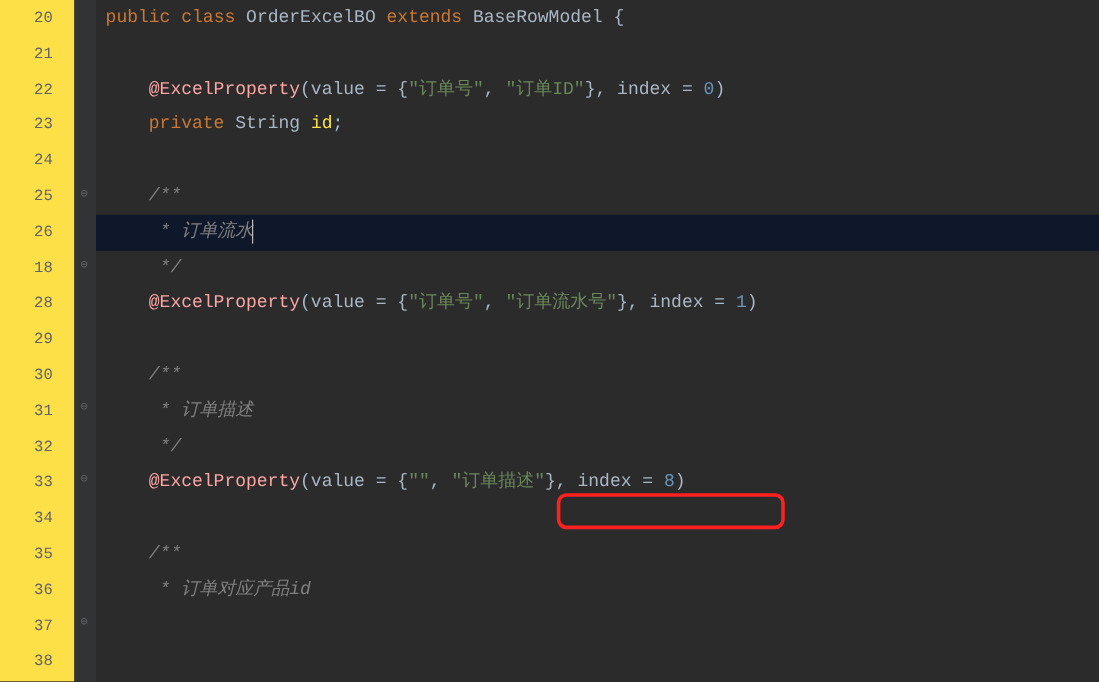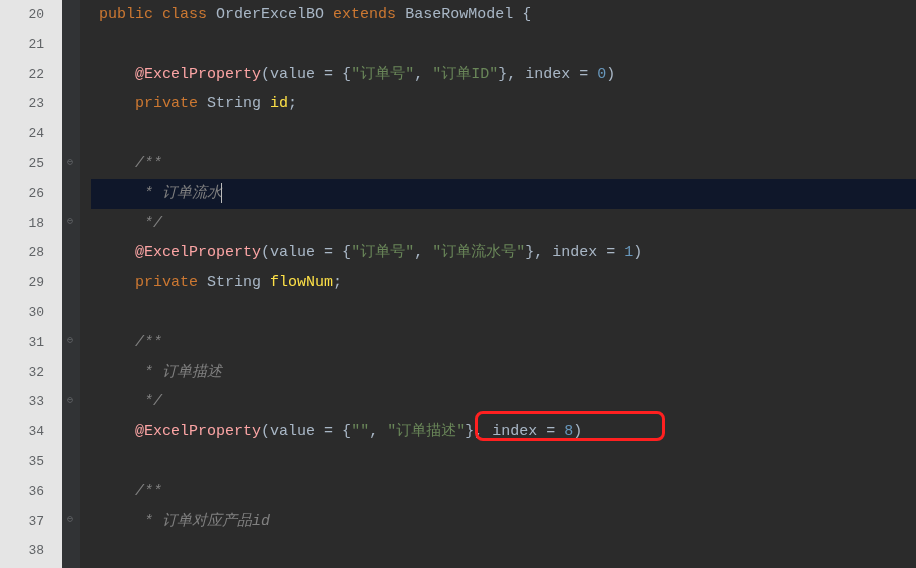--- a/index.html
+++ b/index.html
@@ -11,21 +11,21 @@
   height: 568px;
   overflow: hidden;
   position: relative;
 }
 .editor {
   display: flex;
   height: 100%;
 }
 .gutter {
   width: 62px;
-  background: #e5e5e5;
+  background: #fde047;
   color: #606366;
   text-align: right;
   padding-right: 18px;
   user-select: none;
   flex-shrink: 0;
 }
 .gutter-line {
   height: 29.8px;
   line-height: 29.8px;
   font-size: 13px;
@@ -44,21 +44,20 @@
   height: 12px;
   color: #606366;
   font-size: 10px;
   line-height: 12px;
   text-align: center;
 }
 .code {
   flex: 1;
   background: #2b2b2b;
   position: relative;
-  margin-left: 11px;
 }
 .line {
   height: 29.8px;
   line-height: 29.8px;
   white-space: pre;
   padding-left: 8px;
   color: #a9b7c6;
 }
 .line.current {
   background: #0f172a;
@@ -125,21 +124,20 @@
   <div class="code">
     <div class="line indent1"><span class="kw">public</span> <span class="kw">class</span> <span class="type">OrderExcelBO</span> <span class="kw">extends</span> <span class="type">BaseRowModel</span> <span>{</span></div>
     <div class="line"></div>
     <div class="line indent2"><span class="ann">@ExcelProperty</span><span class="paren">(</span><span>value</span> <span>=</span> <span>{</span><span class="str">"订单号"</span><span>,</span> <span class="str">"订单ID"</span><span>}</span><span>,</span> <span>index</span> <span>=</span> <span class="num">0</span><span class="paren">)</span></div>
     <div class="line indent2"><span class="kw">private</span> <span class="type">String</span> <span class="field">id</span><span>;</span></div>
     <div class="line"></div>
     <div class="line indent2"><span class="comment">/**</span></div>
     <div class="line indent2 current"><span class="comment"> * 订单流水</span><span class="caret"></span></div>
     <div class="line indent2"><span class="comment"> */</span></div>
     <div class="line indent2"><span class="ann">@ExcelProperty</span><span class="paren">(</span><span>value</span> <span>=</span> <span>{</span><span class="str">"订单号"</span><span>,</span> <span class="str">"订单流水号"</span><span>}</span><span>,</span> <span>index</span> <span>=</span> <span class="num">1</span><span class="paren">)</span></div>
-    <div class="line indent2"><span class="kw">private</span> <span class="type">String</span> <span class="field">flowNum</span><span>;</span></div>
     <div class="line"></div>
     <div class="line indent2"><span class="comment">/**</span></div>
     <div class="line indent2"><span class="comment"> * 订单描述</span></div>
     <div class="line indent2"><span class="comment"> */</span></div>
     <div class="line indent2"><span class="ann">@ExcelProperty</span><span class="paren">(</span><span>value</span> <span>=</span> <span>{</span><span class="str">""</span><span>,</span> <span class="str">"订单描述"</span><span>}</span><span>,</span> <span>index</span> <span>=</span> <span class="num">8</span><span class="paren">)</span></div>
     <div class="line"></div>
     <div class="line indent2"><span class="comment">/**</span></div>
     <div class="line indent2"><span class="comment"> * 订单对应产品id</span></div>
 
     <div class="highlight-box" style="top:411px;left:384px;width:190px;height:30px;"></div>

